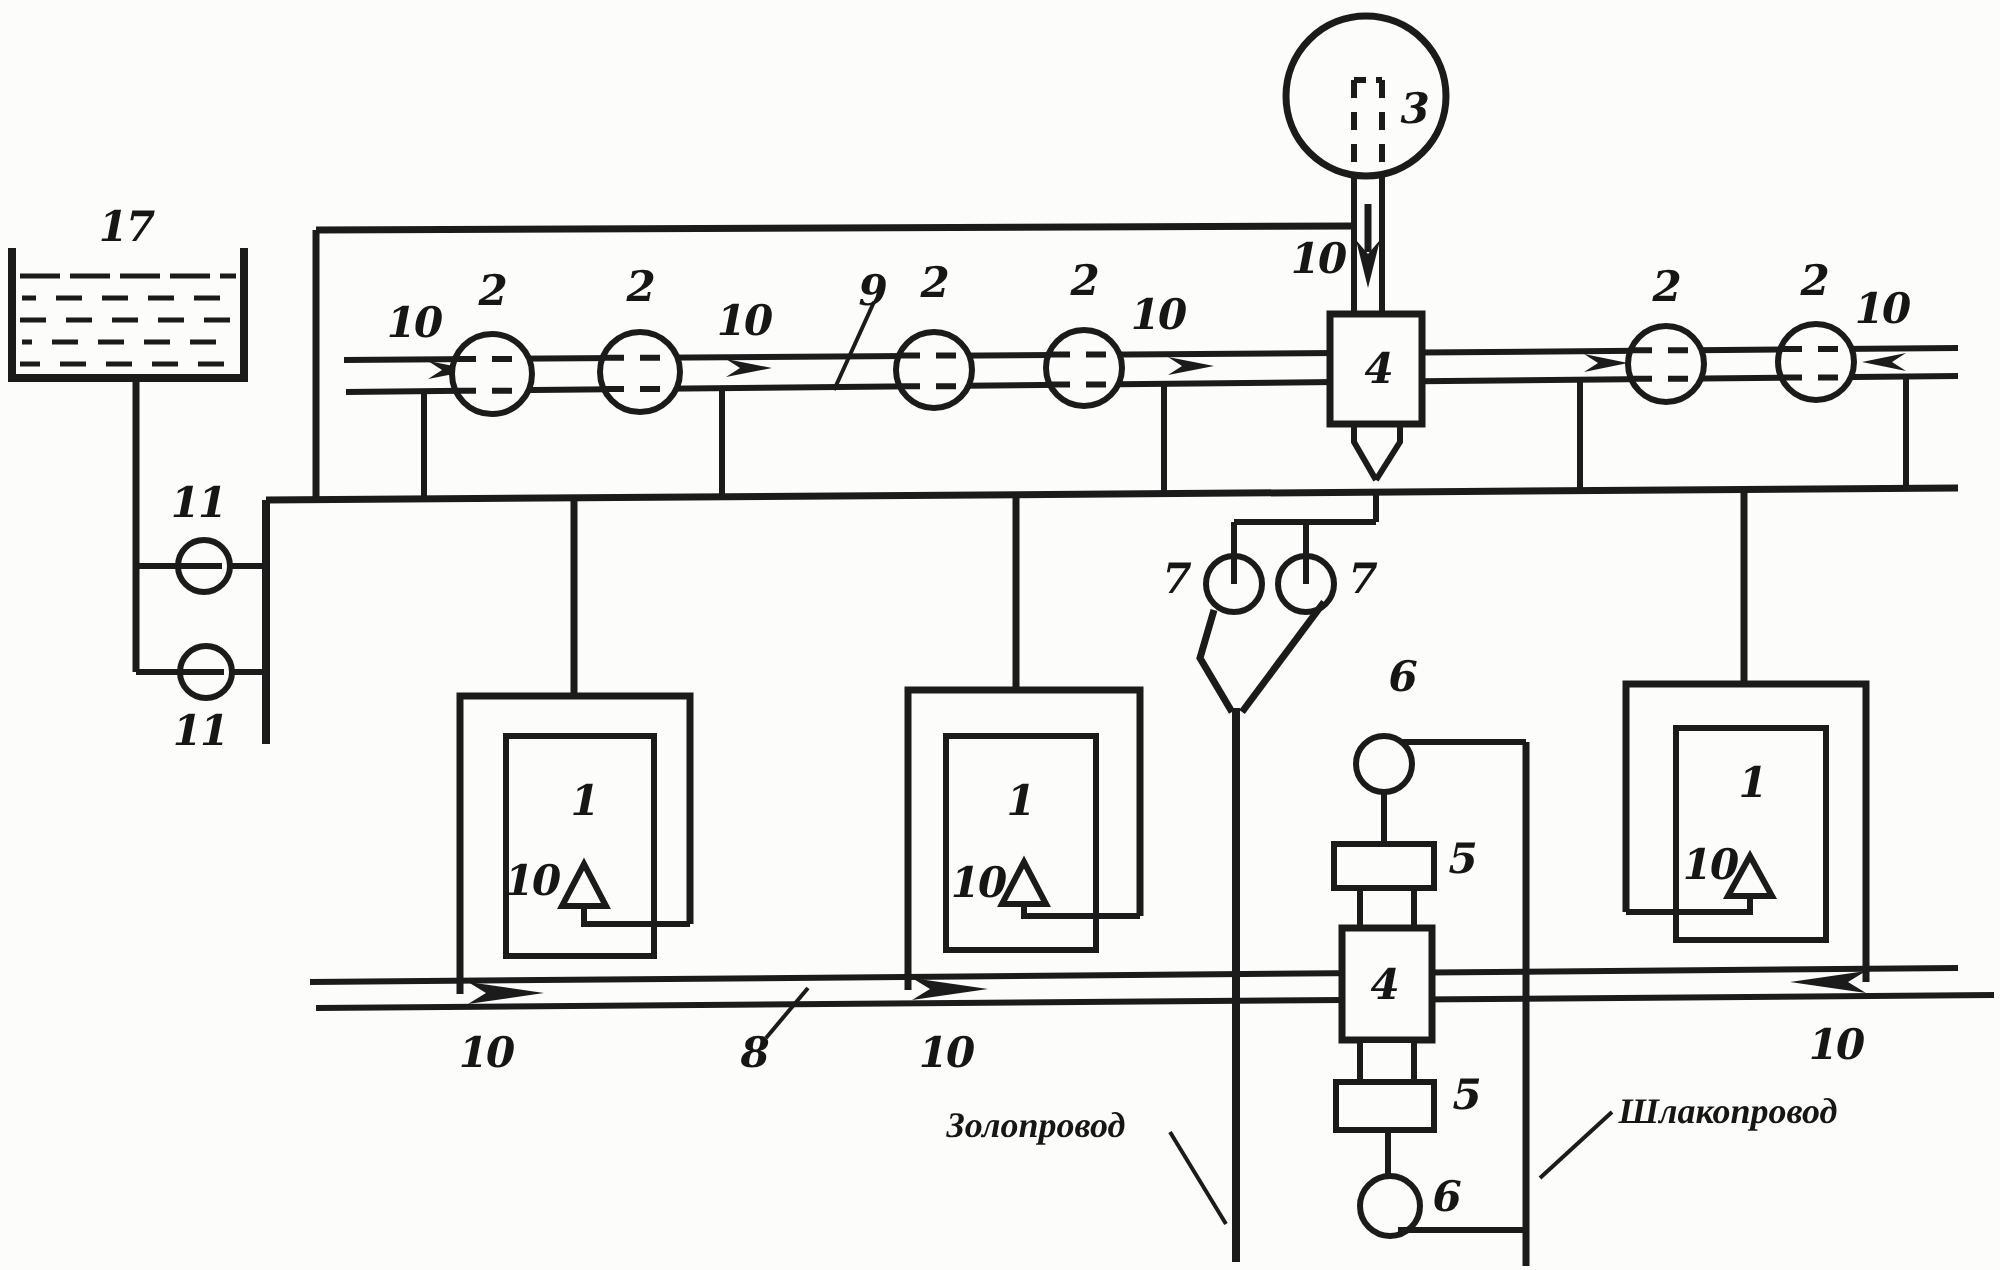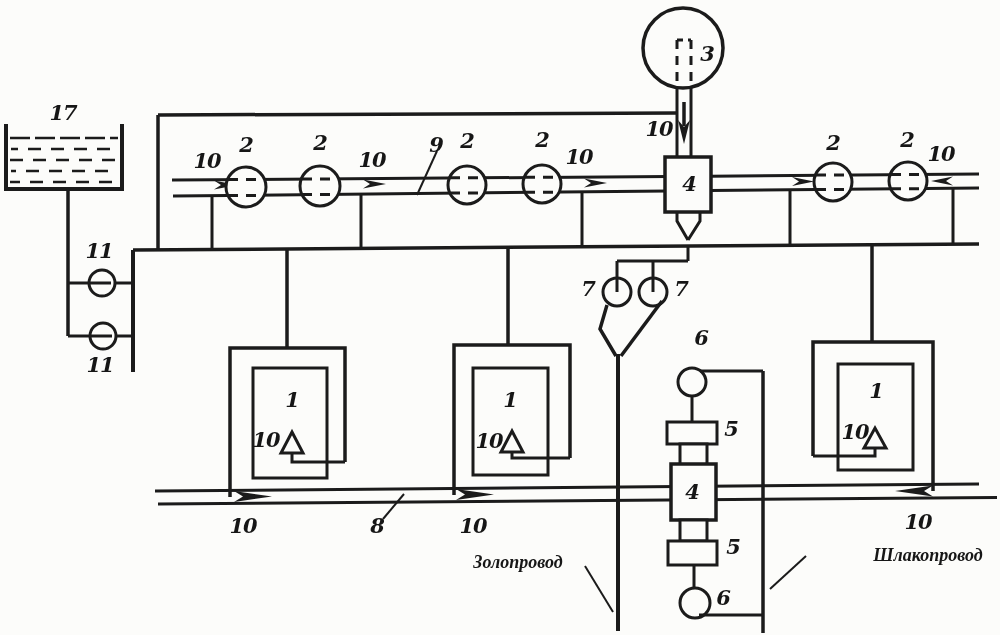--- a/index.html
+++ b/index.html
@@ -215,16 +215,16 @@
       <span class="lbl num" style="left: 266px; top: 441px;">10</span>
       <span class="lbl num" style="left: 510px; top: 401px;">1</span>
       <span class="lbl num" style="left: 489px; top: 442px;">10</span>
       <span class="lbl num" style="left: 876px; top: 392px;">1</span>
       <span class="lbl num" style="left: 855px; top: 433px;">10</span>
       <span class="lbl num" style="left: 243px; top: 527px;">10</span>
       <span class="lbl num" style="left: 377px; top: 527px;">8</span>
       <span class="lbl num" style="left: 473px; top: 527px;">10</span>
       <span class="lbl num" style="left: 918px; top: 523px;">10</span>
       <span class="lbl word" style="left: 518px; top: 564px;">Золопровод</span>
-      <span class="lbl word" style="left: 928px; top: 557px;">Шлакопровод</span>
+      <span class="lbl word" style="left: 864px; top: 557px;">Шлакопровод</span>
     </div>
 
 </div>
 
 </body></html>

